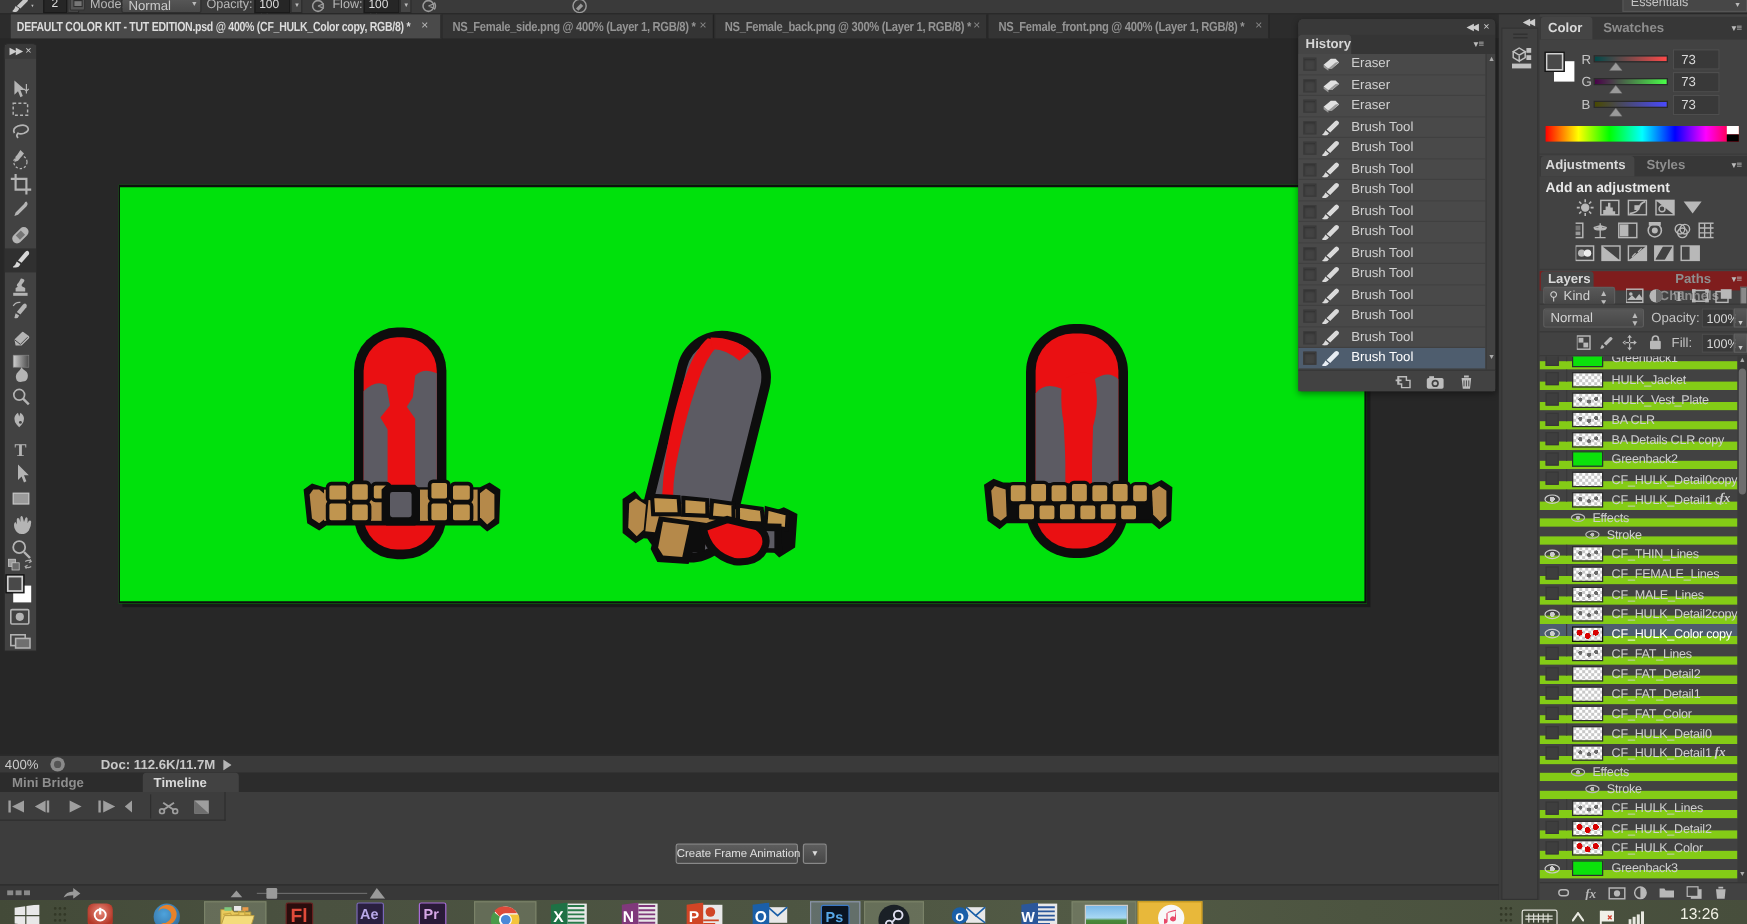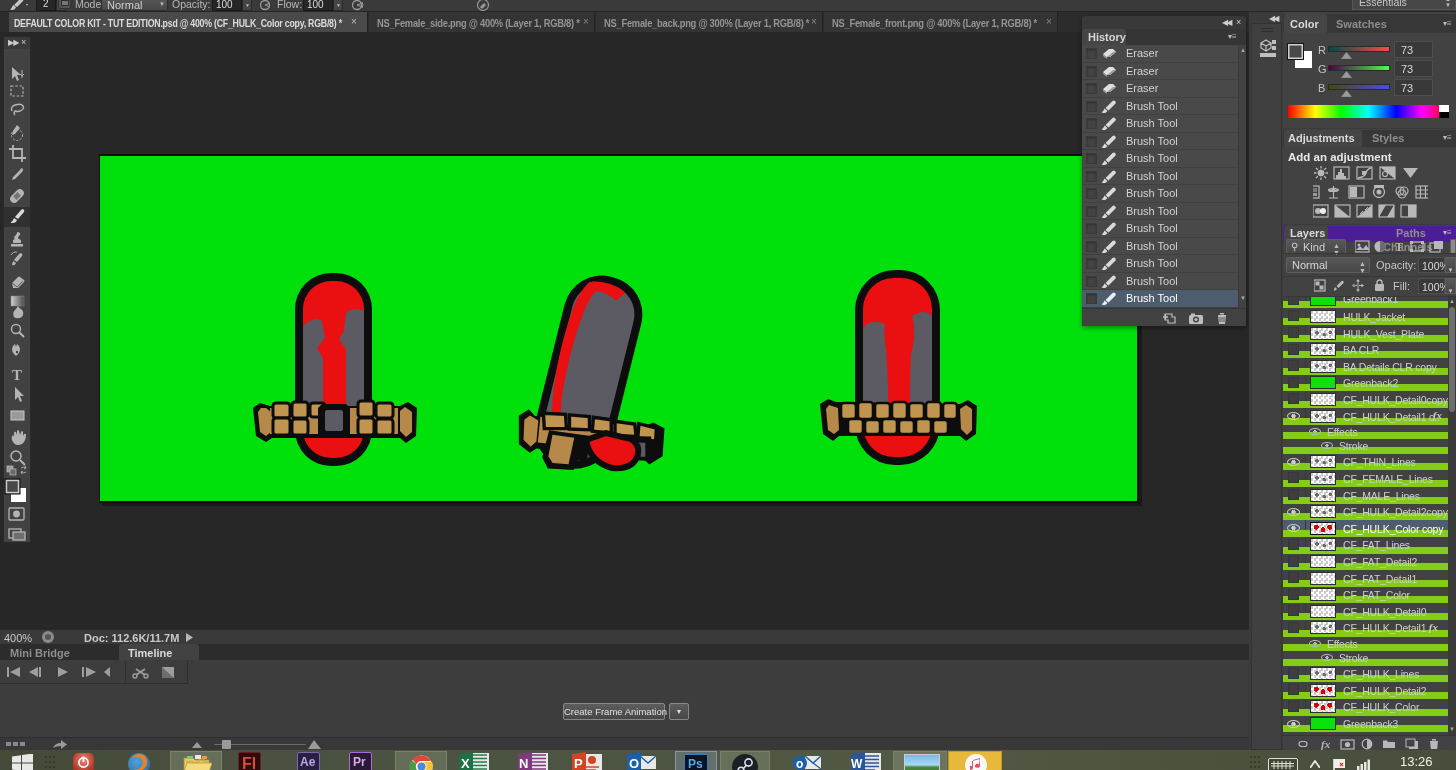--- a/index.html
+++ b/index.html
@@ -592,21 +592,21 @@
 
           <g transform="translate(88,40)">
               <rect x="0" y="0" width="15" height="12" fill="none" stroke-width="1.2"></rect>
               <rect x="7" y="0" width="8" height="12" stroke="none"></rect>
             </g>
         </g>
       </svg>
     </div>
 
     <div class="abs" style="left:34px;top:213px;width:173px;height:525px;background:#424242;">
-      <div class="abs" style="left:0;top:1px;width:173px;height:16px;background:#4c1d95;">
+      <div class="abs" style="left:0;top:1px;width:173px;height:16px;background:#7f1d1d;">
         <div class="abs" style="left:1px;top:0;width:44px;height:16px;background:#454545;border-radius:3px 3px 0 0;"></div>
         <span class="abs" style="left:7px;top:1px;font-size:11px;font-weight:bold;color:#dadada;">Layers</span>
         <span class="abs" style="left:52px;top:15px;font-size:11px;font-weight:bold;color:#8e8e8e;margin-left:48px;">Channels</span>
         <span class="abs" style="left:113px;top:1px;font-size:11px;font-weight:bold;color:#8e8e8e;">Paths</span>
         <span class="abs" style="left:160px;top:2px;font-size:8px;color:#bbb;">▾≡</span>
       </div>
 
       <div class="abs" style="left:3px;top:14px;width:60px;height:15px;background:linear-gradient(#585858,#474747);border:1px solid #5e5e5e;border-radius:2px;">
         <span class="abs" style="left:4px;top:1px;font-size:10px;color:#cfcfcf;">⚲</span>
         <span class="abs" style="left:16px;top:1px;font-size:11px;color:#cfcfcf;">Kind</span>

